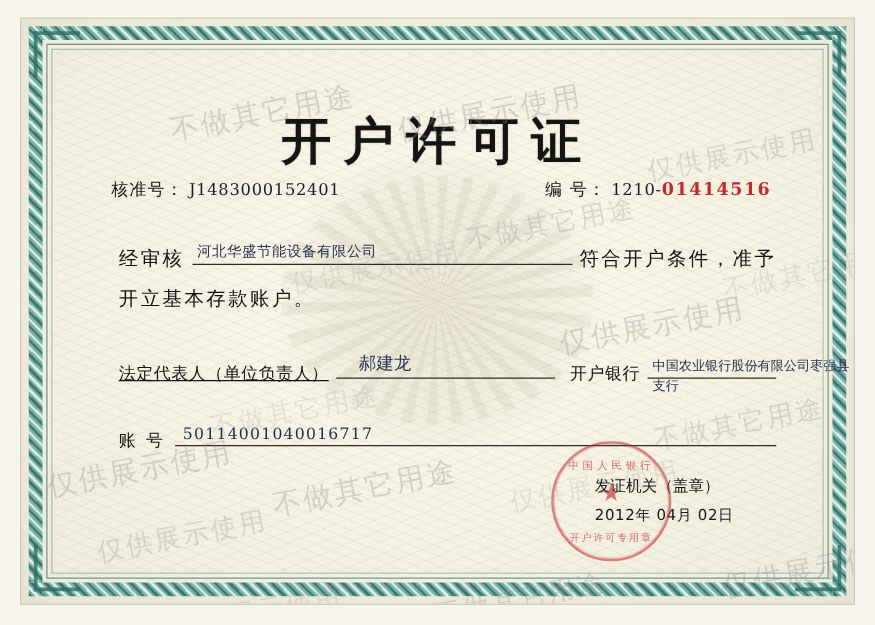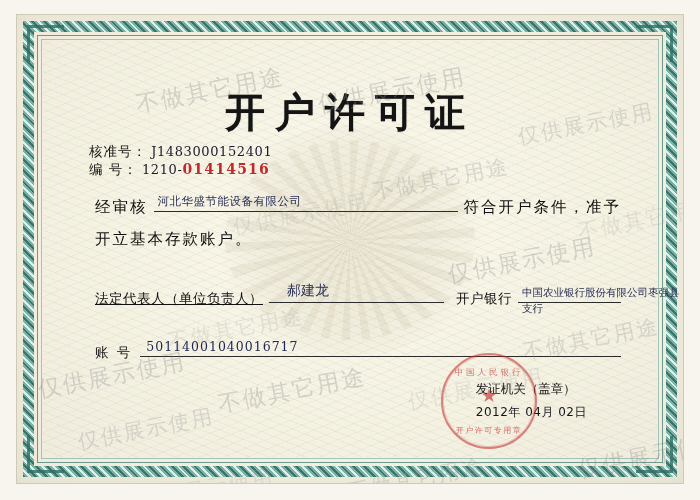--- a/index.html
+++ b/index.html
@@ -154,21 +154,20 @@
   .row-numbers {
     position: absolute;
     left: 72px;
     right: 66px;
     top: 128px;
     display: flex;
     justify-content: space-between;
     align-items: baseline;
     font-size: 13px;
     color: #1c1c1c;
-    flex-direction: column;
   }
   .label-cn {
     font-family: "DejaVu Sans", sans-serif;
     font-size: 13.5px;
     letter-spacing: 1px;
     color: #111;
   }
   .value-hand {
     font-family: "DejaVu Serif", serif;
     font-size: 13px;

